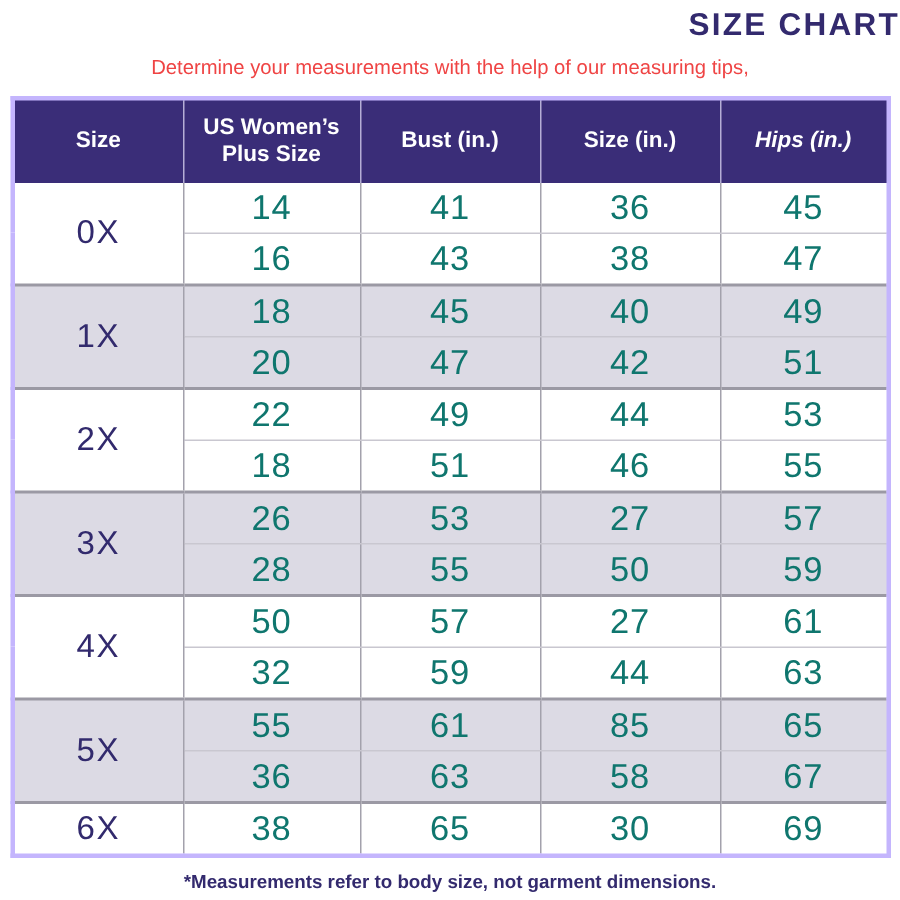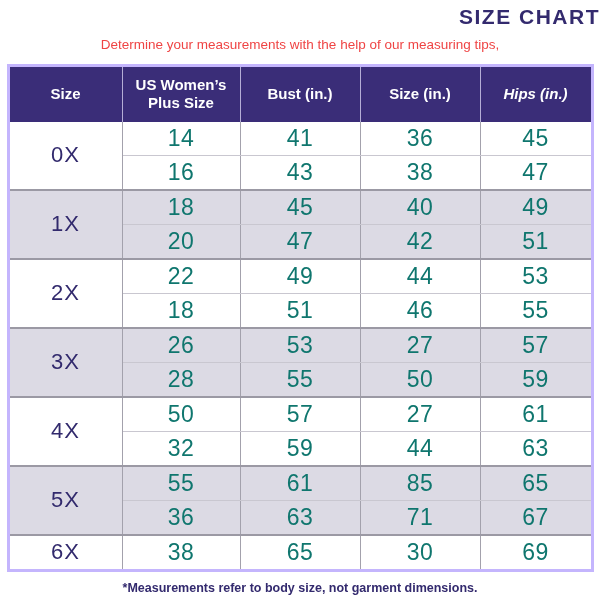--- a/index.html
+++ b/index.html
@@ -153,21 +153,21 @@
       <tr class="shaded group-start">
         <td class="size-cell" rowspan="2">5X</td>
         <td class="sub">55</td>
         <td class="sub">61</td>
         <td class="sub">85</td>
         <td class="sub">65</td>
       </tr>
       <tr class="shaded">
         <td>36</td>
         <td>63</td>
-        <td>71</td>
+        <td>58</td>
         <td>67</td>
       </tr>
 
       <tr class="group-start">
         <td class="size-cell">6X</td>
         <td>38</td>
         <td>65</td>
         <td>30</td>
         <td>69</td>
       </tr>

